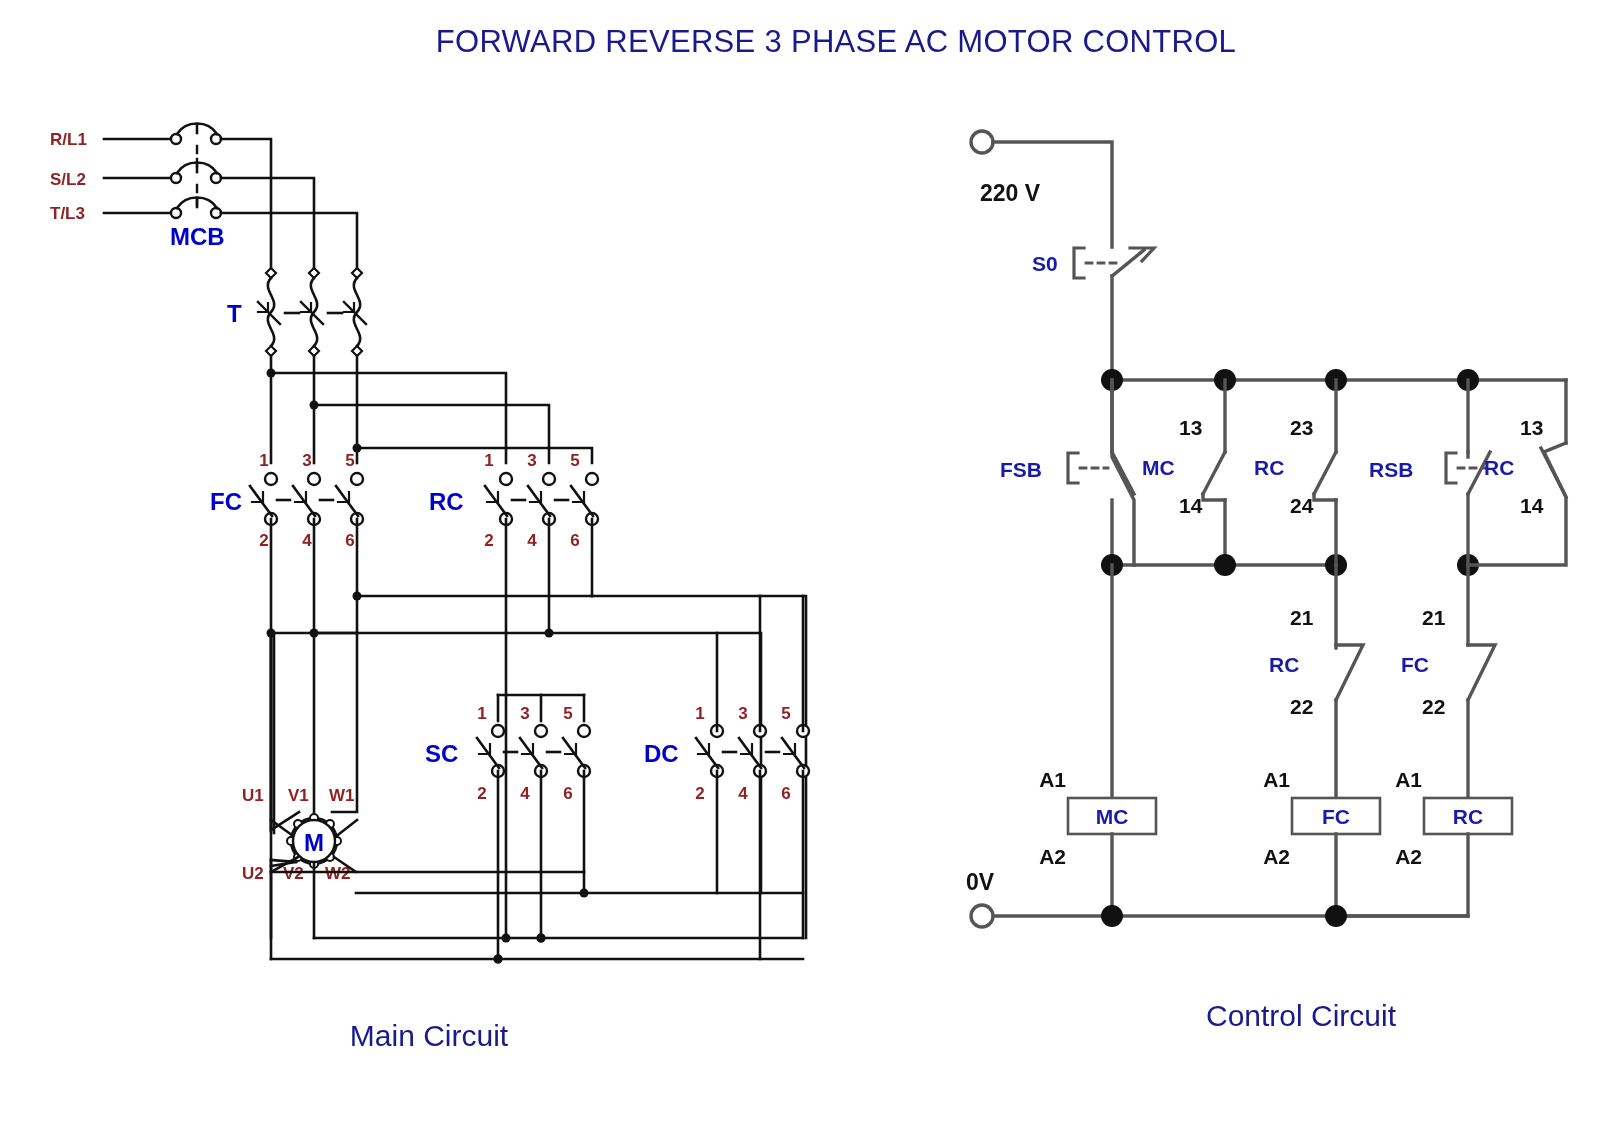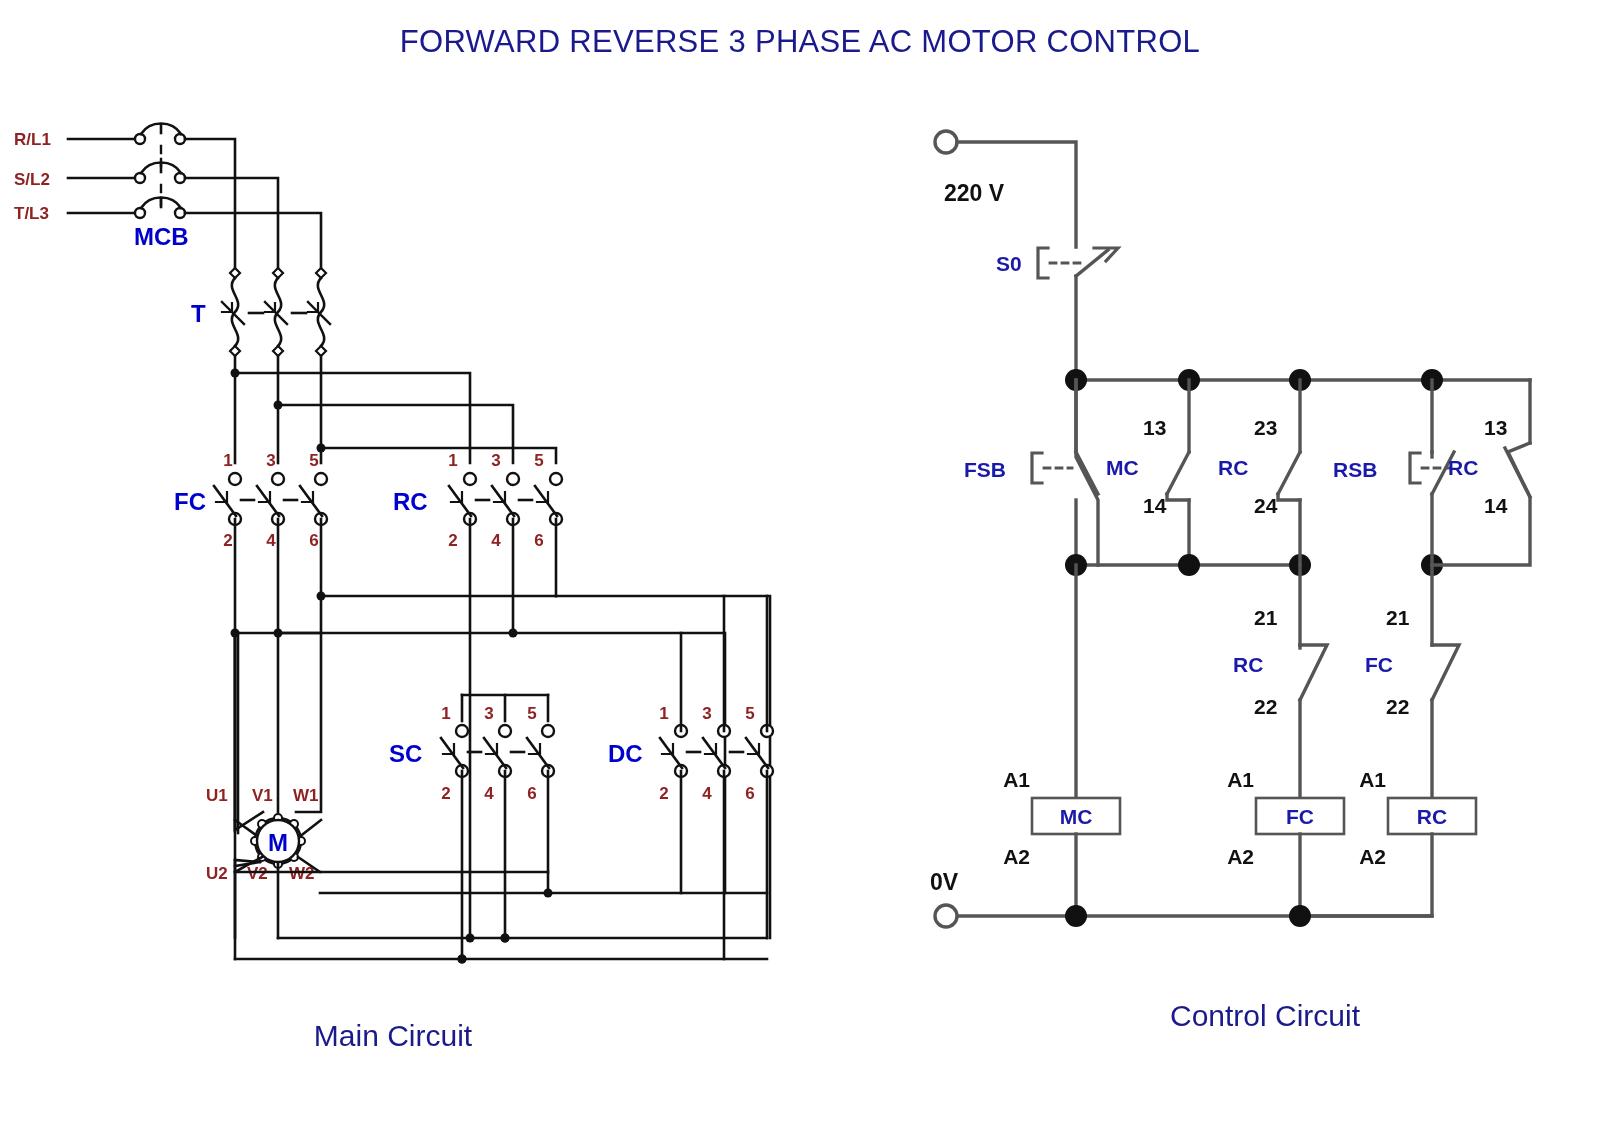--- a/index.html
+++ b/index.html
@@ -1,18 +1,18 @@
 <!DOCTYPE html>
 <html><head>
 <meta charset="utf-8">
 <style>
   html,body{margin:0;padding:0;background:#ffffff;}
   body{width:1600px;height:1131px;position:relative;
        font-family:"Liberation Sans",sans-serif;overflow:hidden;}
-  #root{position:absolute;inset:0;}
+  #root{position:absolute;inset:0;margin-left:36px;}
   svg{display:block;}
   text{font-family:"Liberation Sans",sans-serif;}
   .ttl{font-size:31px;fill:#1a1a8c;font-weight:400;letter-spacing:.3px;}
   .cap{font-size:30px;fill:#1a1a8c;}
   .blu{font-size:24px;fill:#0000cc;font-weight:bold;}
   .blu-s{font-size:21px;fill:#1a1aaa;font-weight:bold;}
   .red{font-size:17px;fill:#8f2222;font-weight:bold;}
   .blk{font-size:23px;fill:#111111;font-weight:bold;}
   .blk-s{font-size:21px;fill:#111111;font-weight:bold;}
 </style>

